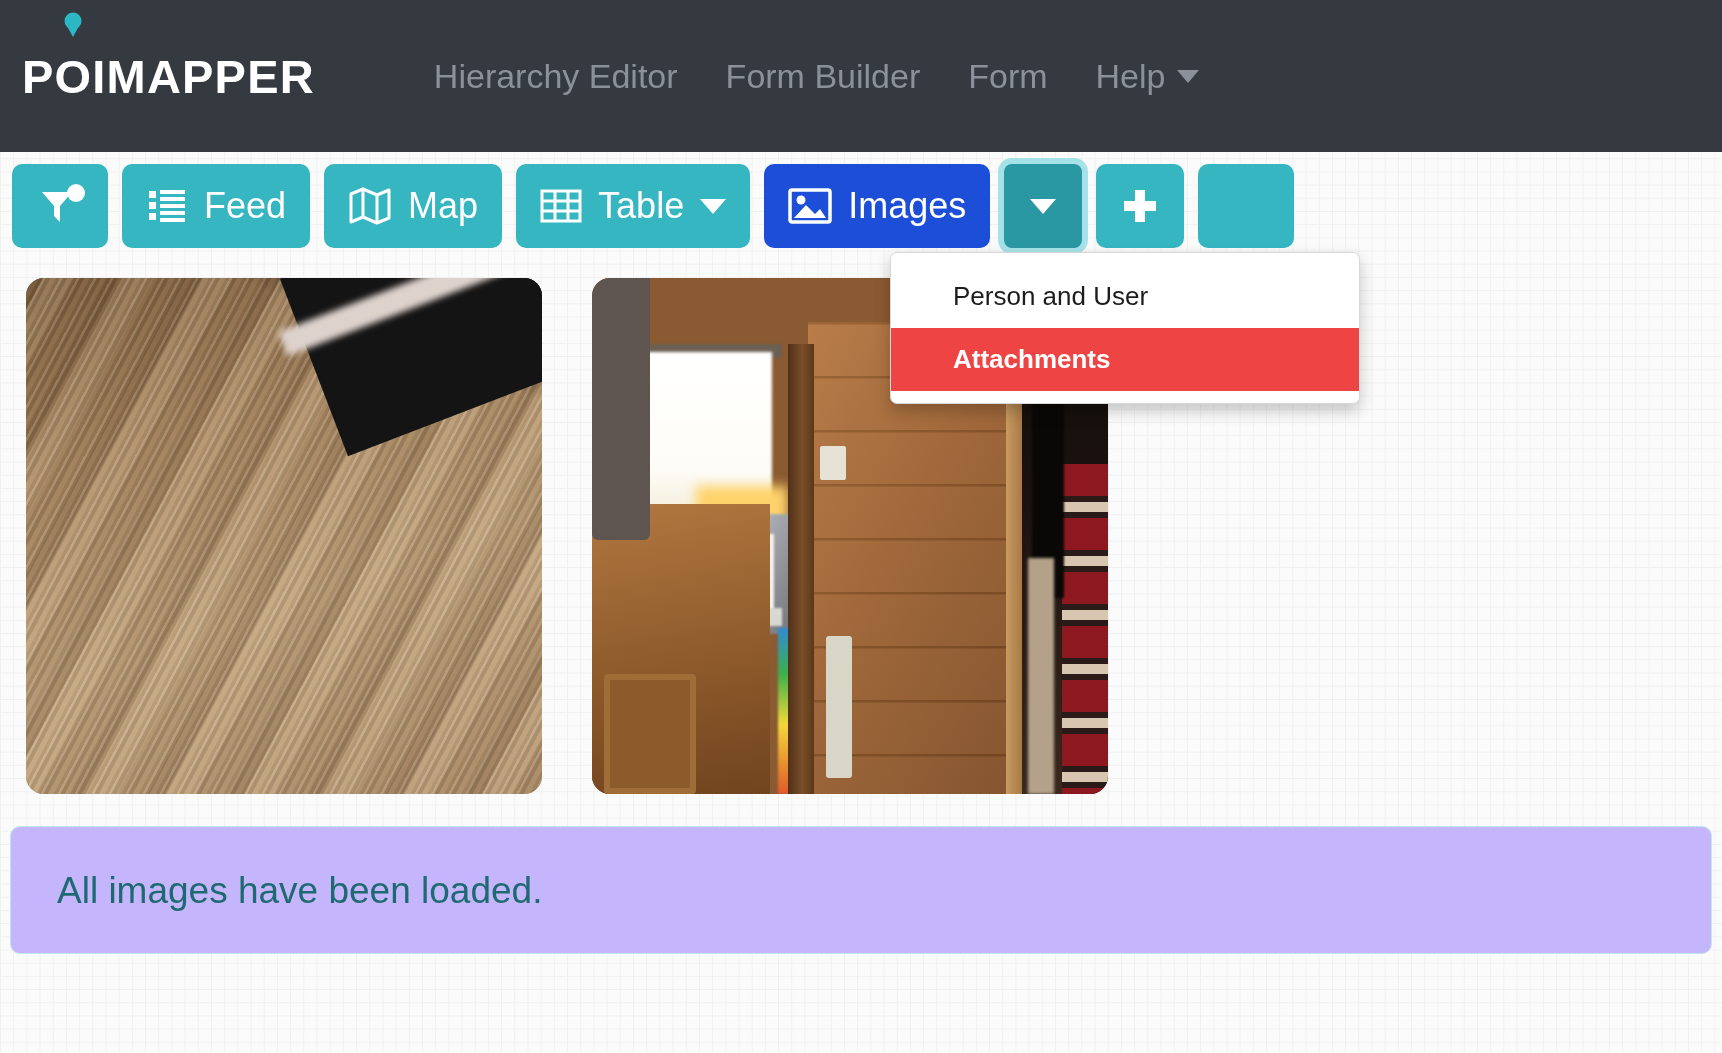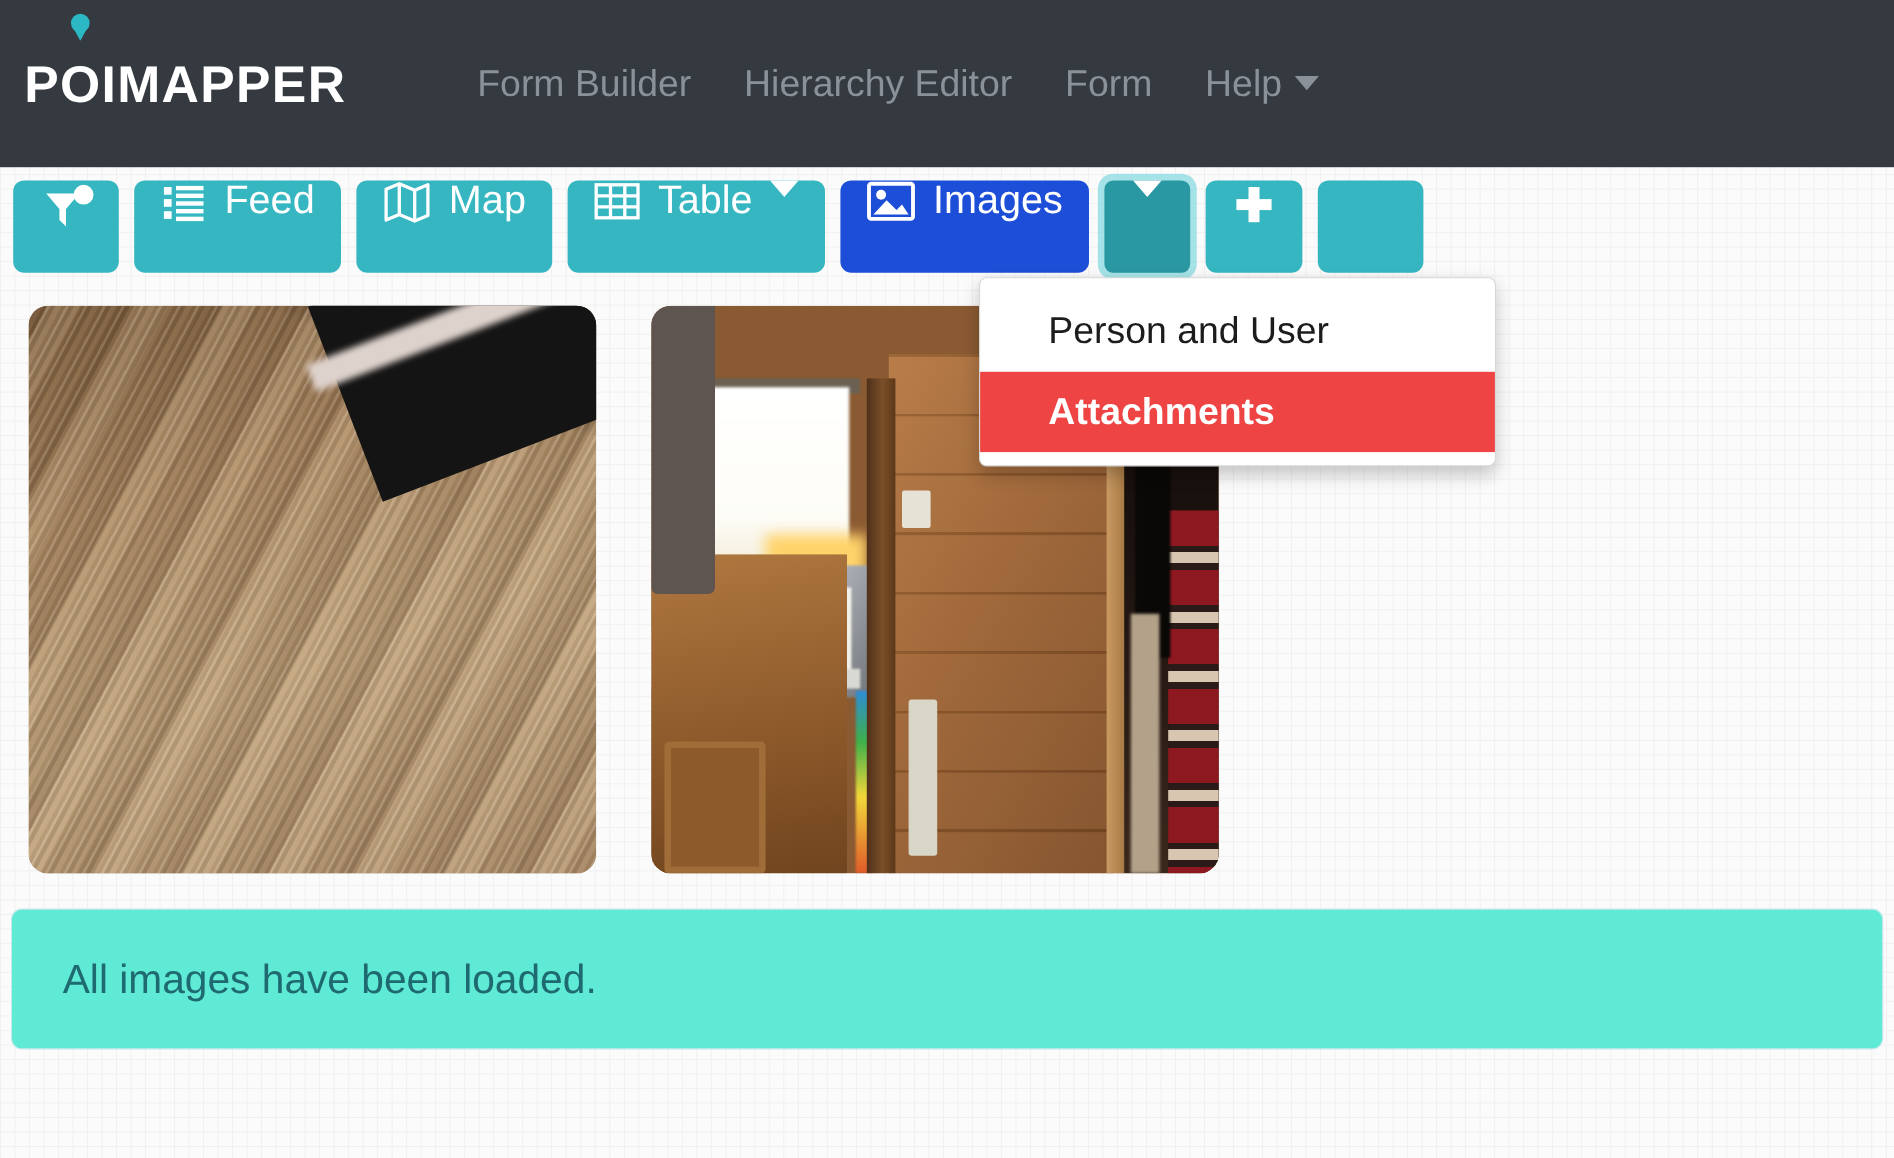--- a/index.html
+++ b/index.html
@@ -95,21 +95,21 @@
     padding-left: 12px;
   }
 
   .btn {
     height: 84px;
     background: #35b6c1;
     color: #ffffff;
     border: none;
     border-radius: 10px;
     display: flex;
-    align-items: flex-start;
+    align-items: center;
     gap: 16px;
     padding: 0 24px;
     font-size: 36px;
     font-family: "Liberation Sans", sans-serif;
     cursor: pointer;
     white-space: nowrap;
     line-height: 1;
   }
   .btn.square { padding: 0; width: 96px; justify-content: center; }
   .btn.active { background: #1d4ed8; }
@@ -141,21 +141,21 @@
     left: 890px;
     width: 470px;
     background: #ffffff;
     border: 1px solid #d8d8d8;
     border-radius: 7px;
     box-shadow: 0 7px 16px rgba(0,0,0,0.22);
     padding: 12px 0;
     z-index: 50;
   }
   .dropdown-item {
-    font-size: 34px;
+    font-size: 26px;
     color: #1c1c1c;
     padding: 16px 0 16px 62px;
     cursor: pointer;
     line-height: 1.2;
     white-space: nowrap;
   }
   .dropdown-item.highlighted {
     background: #ef4444;
     color: #ffffff;
     font-weight: bold;
@@ -336,21 +336,21 @@
     filter: blur(1.4px);
   }
 
   
   .alert {
     position: absolute;
     top: 826px;
     left: 10px;
     width: 1702px;
     height: 128px;
-    background: #5eead4;
+    background: #c4b5fd;
     border: 1px solid #c0e8ea;
     border-radius: 10px;
     display: flex;
     align-items: center;
     padding-left: 46px;
   }
   .alert-text {
     font-size: 37px;
     color: #1f6a70;
     line-height: 1;
@@ -365,22 +365,22 @@
     <div class="brand-text">POIMAPPER</div>
     <span class="brand-pin">
       <svg width="34" height="34" viewBox="0 0 34 34">
         <circle cx="17" cy="15" r="8.5" fill="#2bb8c4"></circle>
         <path d="M17 31 L11.5 21 L22.5 21 Z" fill="#2bb8c4"></path>
       </svg>
     </span>
   </div>
 
   <div class="nav-links">
+    <div class="nav-link">Hierarchy Editor</div>
     <div class="nav-link">Form Builder</div>
-    <div class="nav-link">Hierarchy Editor</div>
     <div class="nav-link">Form</div>
     <div class="nav-link">
       <span>Help</span><span class="nav-caret"></span>
     </div>
   </div>
 
 </div>
 
 <div class="toolbar">
 

